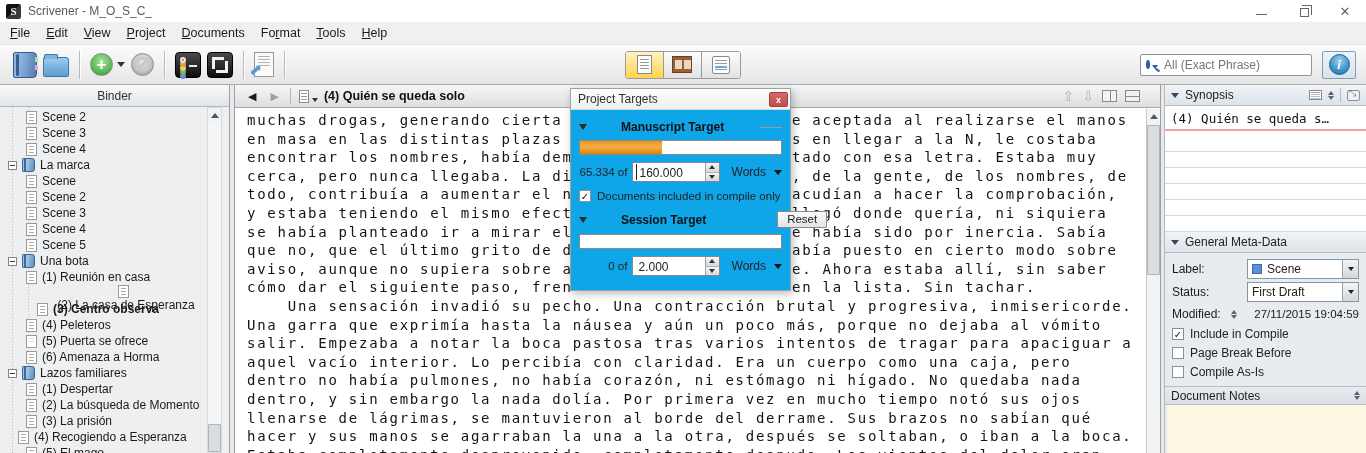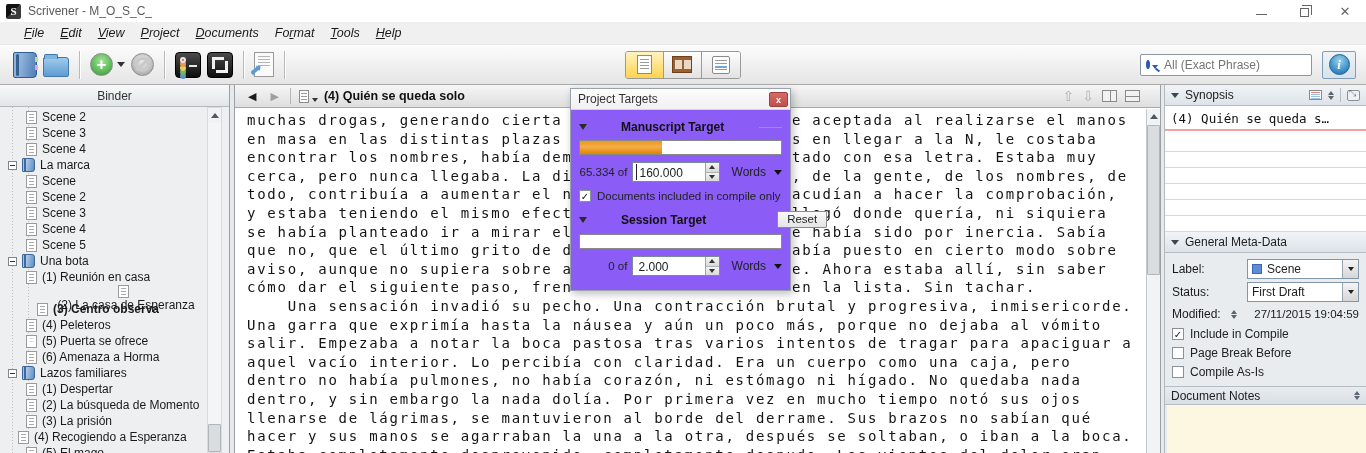--- a/index.html
+++ b/index.html
@@ -13,21 +13,21 @@
     font:bold 11px "Liberation Serif",serif; text-align:center; line-height:15px; border-radius:2px; margin-right:7px; }
   .title-text { color:#5a5a5a; font-size:12px; }
   .win-controls { margin-left:auto; display:flex; height:22px; }
   .win-btn { width:42px; display:flex; align-items:center; justify-content:center; color:#666; font-size:12px; }
   .glyph-min { width:11px; border-bottom:1px solid #666; height:1px; margin-top:6px; }
   .glyph-restore { width:9px; height:9px; border:1px solid #666; position:relative; background:#fff; margin-top:2px; margin-left:2px;}
   .glyph-restore:before { content:""; position:absolute; left:1px; top:-4px; width:9px; height:9px; border:1px solid #666; border-left:none; border-bottom:none; }
   .glyph-close { font-size:13px; color:#666; }
 
   
-  .menubar { height:23px; background:#f0f0f0; display:flex; align-items:center; padding-left:16px; border-bottom:1px solid #e8e8e8;font-style:italic; }
+  .menubar { height:23px; background:#f0f0f0; display:flex; align-items:center; padding-left:2px; border-bottom:1px solid #e8e8e8; }
   .menu-item { padding:3px 8px; color:#1a1a1a; font-size:12.5px; }
   .menu-item u { text-decoration:underline; }
 
   
   .toolbar { height:40px; background:linear-gradient(#fcfcfc,#e5e5e5); border-bottom:1px solid #aaa;
     display:flex; align-items:center; padding:0 10px; }
   .tb-sep { width:1px; height:28px; background:#b9b9b9; margin:0 7px; box-shadow:1px 0 0 #fff; }
   .tb-btn { display:flex; align-items:center; justify-content:center; margin:0 3px; }
   .ic-binder { width:24px; height:26px; background:linear-gradient(100deg,#8fb3dc 30%,#4f7cb4); border:1px solid #2f5c93;
     border-radius:2px 4px 4px 2px; position:relative; }
@@ -149,21 +149,21 @@
   .combo .btn i { width:0; height:0; border-left:3.5px solid transparent; border-right:3.5px solid transparent; border-top:4px solid #222; }
   .mod-row { display:flex; align-items:center; margin:5px 0 6px; }
   .mod-val { margin-left:auto; font-size:11.5px; color:#1a1a1a; }
   .checkrow { display:flex; align-items:center; margin-bottom:5px; }
   .cbox { width:12px; height:12px; background:#fff; border:1px solid #8a9098; margin-right:6px; font:bold 10px/11px "DejaVu Sans",sans-serif; text-align:center; color:#111; flex:none; }
   .checkrow .lbl { font-size:12px; }
   .notes-header { height:19px; background:linear-gradient(#e8ecf0,#d9dfe5); border-top:1px solid #b4bcc4; border-bottom:1px solid #b4bcc4; display:flex; align-items:center; padding:0 6px; font-size:12px; }
   .notes-area { flex:1; background:#fdf6e0; border-left:2px solid #e8ecef; }
 
   
-  .dialog { position:absolute; left:570px; top:88px; width:221px; height:203px; background:#8b5cf6; border:1px solid #9aa3ad; box-shadow:2px 3px 8px rgba(0,0,0,.25); z-index:50; }
+  .dialog { position:absolute; left:570px; top:88px; width:221px; height:203px; background:#0ea5e9; border:1px solid #9aa3ad; box-shadow:2px 3px 8px rgba(0,0,0,.25); z-index:50; }
   .dlg-title { height:21px; background:linear-gradient(#fdfdfd,#f0f0f0); border-bottom:1px solid #d5d5d5; display:flex; align-items:center; padding-left:7px; font-size:12px; color:#333; }
   .dlg-close { margin-left:auto; width:19px; height:15px; margin-right:2px; background:linear-gradient(#d66a66,#c14f4b); border:1px solid #a33e3a; border-radius:2px; color:#fff; font:bold 9px/14px "Liberation Sans",sans-serif; text-align:center; }
   .dlg-body { padding:7px 8px 0; }
   .sect-row { display:flex; align-items:center; margin:3px 0 6px;gap:28px; }
   .sect-row .tri { width:0; height:0; border-left:4.5px solid transparent; border-right:4.5px solid transparent; border-top:6px solid #2a2a2a; margin-right:6px; }
   .sect-row .name { font-weight:bold; font-size:12px; color:#111; white-space:nowrap; }
   .sect-row .rule { flex:1; border-top:1px solid #9a9a9a; margin-left:7px; }
   .pbar { height:15px; border:1px solid #8a8a8a; background:#fff; margin-bottom:7px; }
   .pfill { height:100%; background:linear-gradient(#e9961d,#f6ae4a 45%,#df8400); }
   .num-row { display:flex; align-items:center; margin-bottom:8px; }

